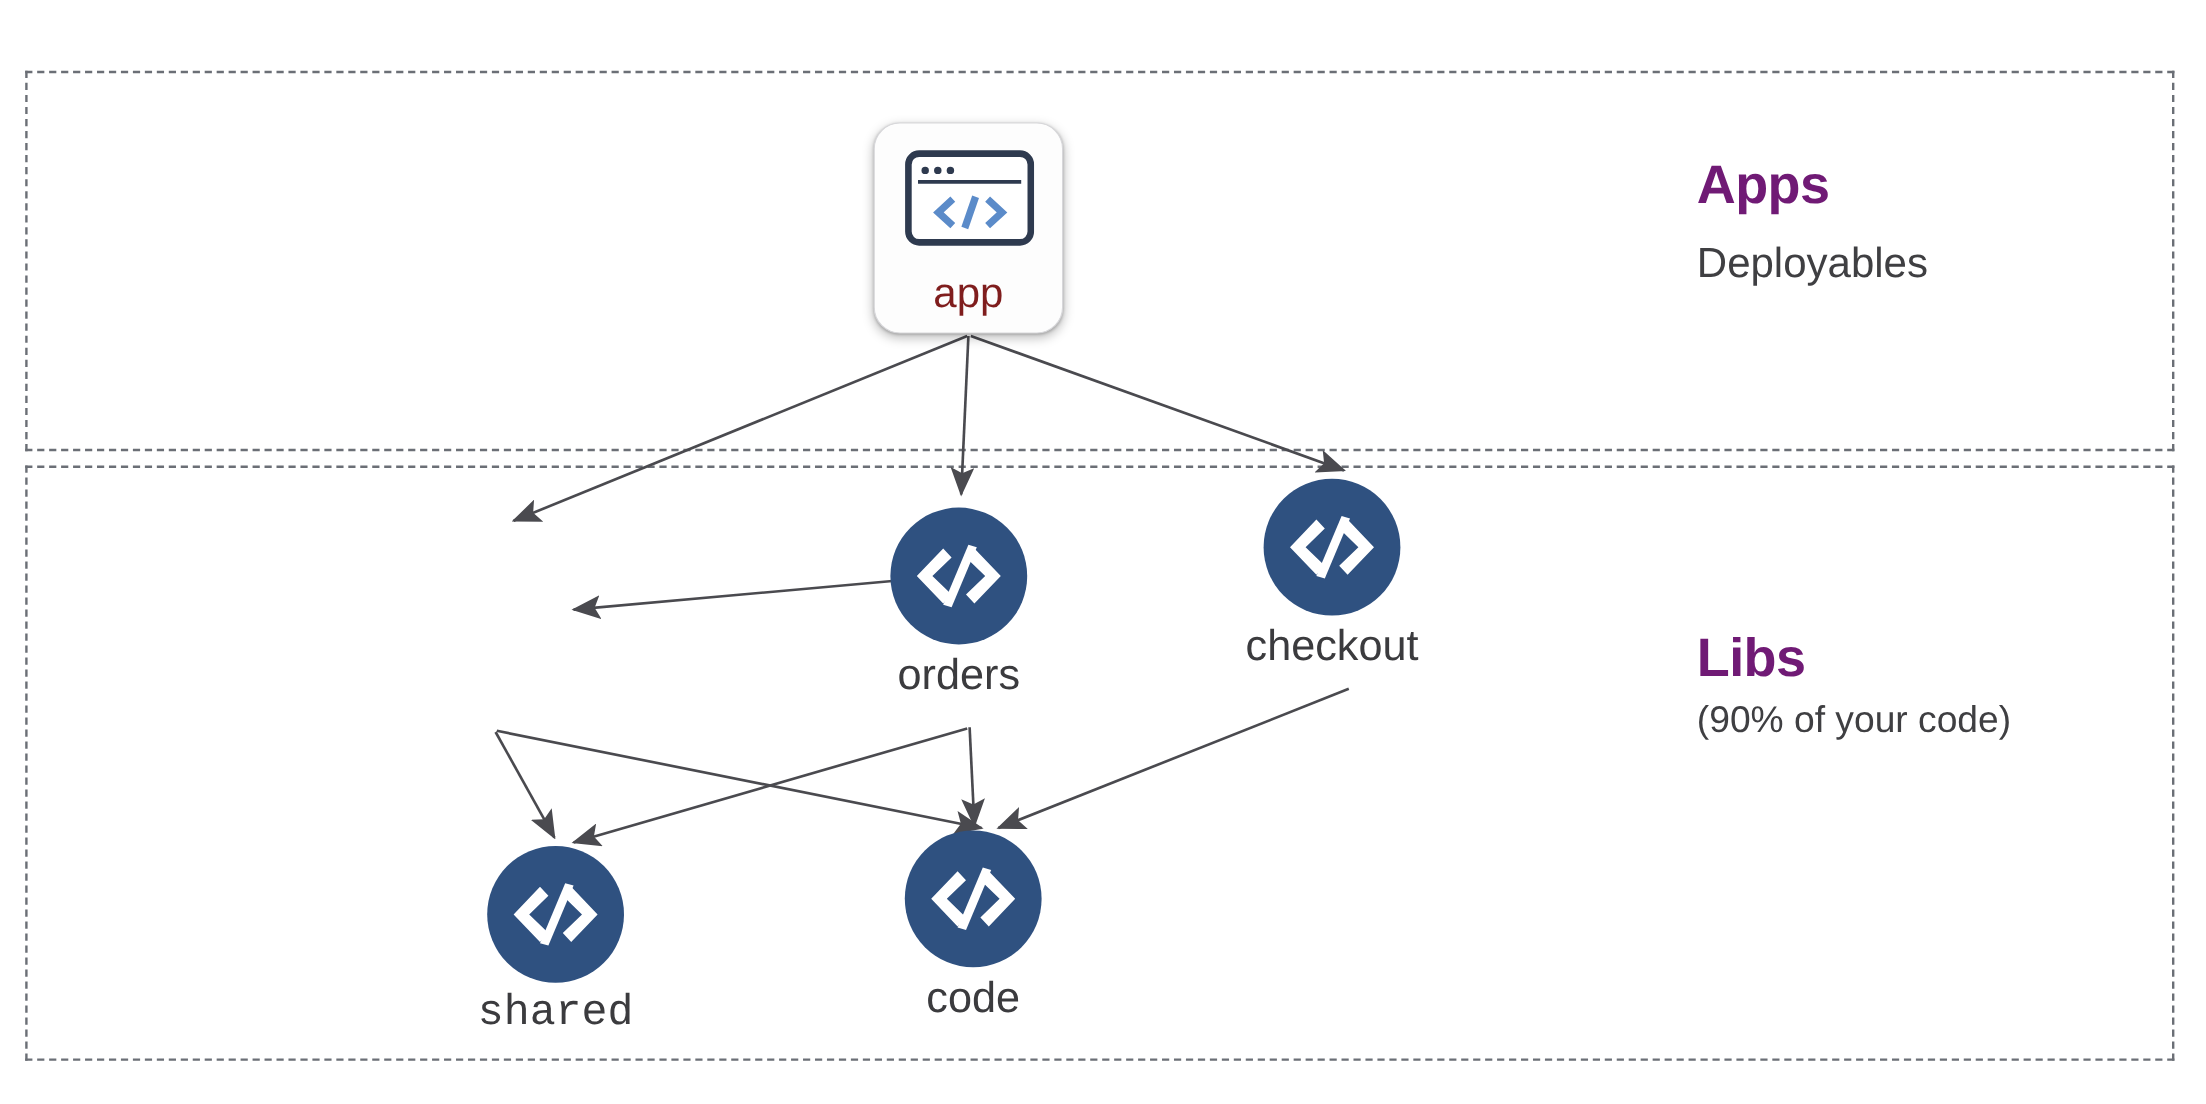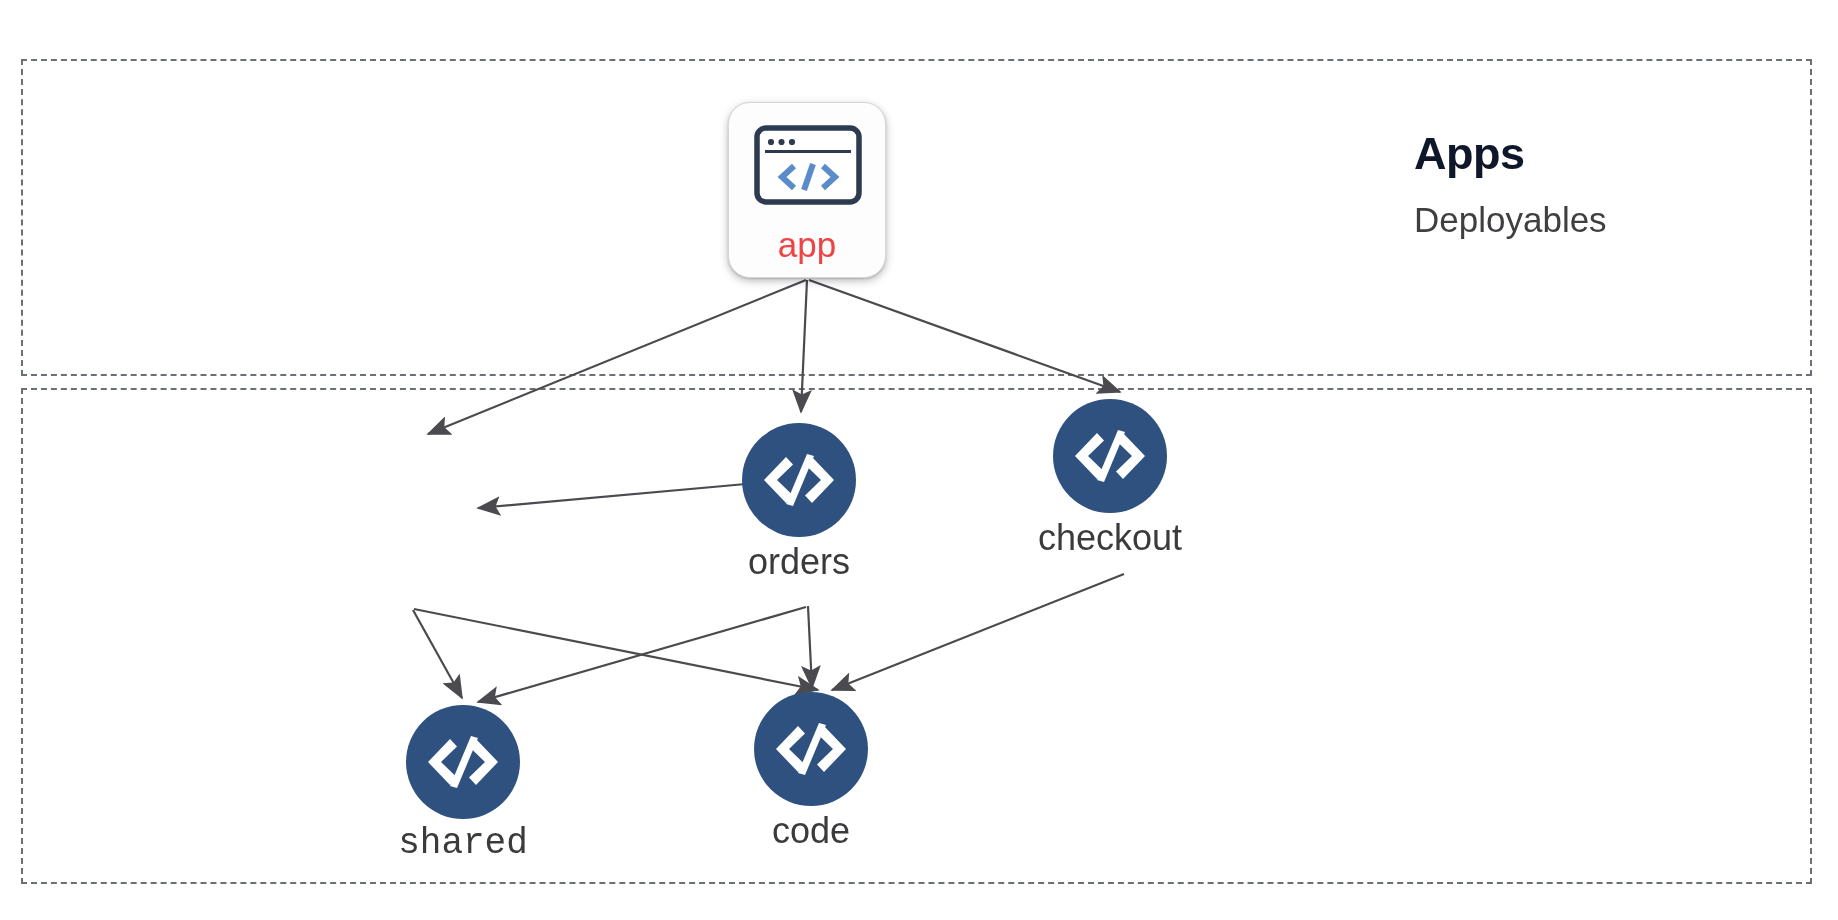--- a/index.html
+++ b/index.html
@@ -34,21 +34,21 @@
   .layer-caption {
     position: absolute;
     color: #3d3d40;
     line-height: 1.15;
   }
   .layer-caption .title {
     display: block;
     font-weight: bold;
     font-size: 45px;
     letter-spacing: -0.5px;
-    color: #0f172a;
+    color: #701a75;
   }
   .layer-caption .sub {
     display: block;
     font-weight: normal;
     color: #3f3f42;
   }
   #apps-caption { left: 1414px; top: 128px; }
   #apps-caption .sub { font-size: 35px; margin-top: 20px; }
   #libs-caption { left: 1414px; top: 522px; }
   #libs-caption .sub { font-size: 31px; margin-top: 8px; }
@@ -81,21 +81,21 @@
     width: 108px;
     height: 80px;
   }
   #app-card .app-label {
     position: absolute;
     left: 0;
     right: 0;
     bottom: 12px;
     text-align: center;
     font-size: 35px;
-    color: #ef4444;
+    color: #7f1d1d;
   }
 
   
   .lib-node {
     position: absolute;
     width: 114px;
     height: 114px;
   }
   .lib-node .disc {
     position: absolute;
@@ -131,20 +131,24 @@
 <body>
 
 <div id="stage">
 
   <div class="layer-box" id="apps-box"></div>
   <div class="layer-box" id="libs-box"></div>
 
   <div class="layer-caption" id="apps-caption">
     <span class="title">Apps</span>
     <span class="sub">Deployables</span>
+  </div>
+  <div class="layer-caption" id="libs-caption">
+    <span class="title">Libs</span>
+    <span class="sub">(90% of your code)</span>
   </div>
 
   <svg id="edges" viewBox="0 0 1838 920" xmlns="http://www.w3.org/2000/svg">
     <defs>
       <marker id="arrow" markerWidth="11" markerHeight="9" refX="10.2" refY="4.5" orient="auto" markerUnits="strokeWidth">
         <path d="M0,0 L11,4.5 L0,9 L2.2,4.5 z" fill="#4a4a4f"></path>
       </marker>
     </defs>
     <g stroke="#4a4a4f" stroke-width="2.2" fill="none" marker-end="url(#arrow)">
 

